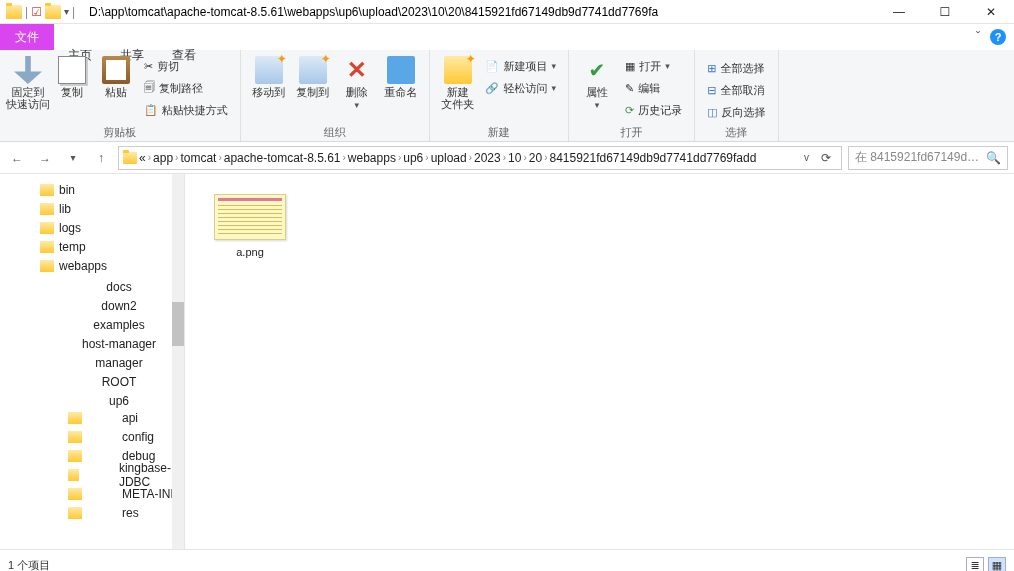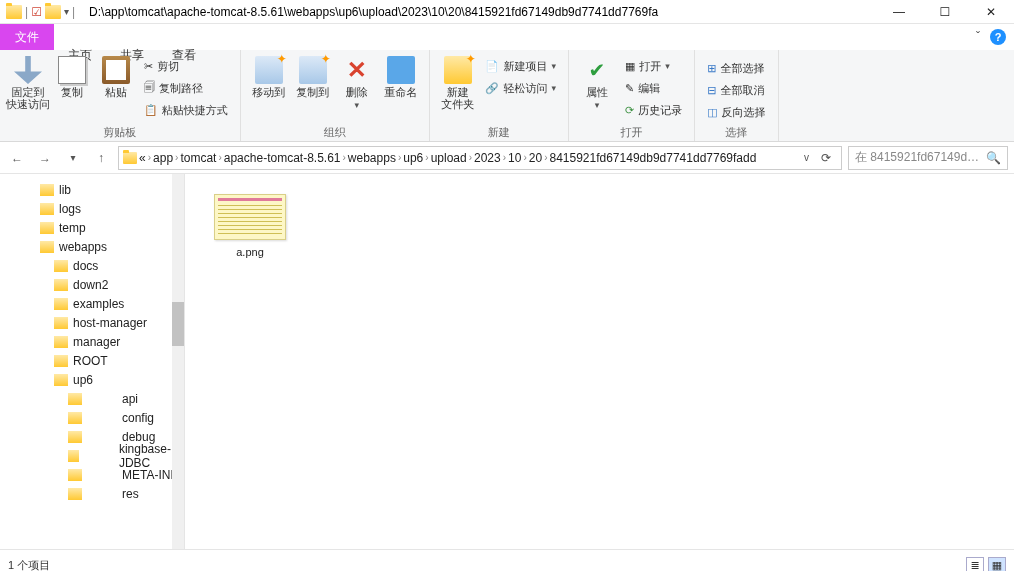--- a/index.html
+++ b/index.html
@@ -54,21 +54,21 @@
 .searchbox { width:160px; height:24px; border:1px solid #ccc; display:flex; align-items:center; padding:0 6px; color:#888; gap:6px;}
 
 
 .main { display:flex; height:calc(571px - 24px - 26px - 92px - 32px - 22px); }
 .tree { width:185px; border-right:1px solid #e5e5e5; overflow-y:auto; padding:6px 0; position:relative;}
 .tree-scroll-track { position:absolute; right:0; top:0; bottom:0; width:12px; background:#f0f0f0;}
 .tree-scroll-thumb { position:absolute; right:0; top:128px; width:12px; height:44px; background:#c2c2c2;}
 .tnode { display:flex; align-items:center; gap:5px; height:19px; padding-left:6px; color:#222;}
 .tnode .fi { width:14px; height:12px; background:linear-gradient(#ffe9a6,#ffc933); }
 .ind1 { padding-left: 40px; }
-.ind2 { padding-left: 54px; }
+.ind2 { padding-left: 54px; flex-direction: column; }
 .ind3 { padding-left: 68px; gap: 40px; }
 
 .content { flex:1; padding:20px; display:flex; align-items:flex-start;}
 .fileitem { width:90px; display:flex; flex-direction:column; align-items:center; gap:6px;}
 .thumb { width:72px; height:46px; background:#fdf7c6; border:1px solid #d9cf88; box-shadow:1px 1px 2px rgba(0,0,0,0.15); position:relative; overflow:hidden;}
 .thumb::before{content:"";position:absolute;top:3px;left:3px;right:3px;height:3px;background:#e07a9a;}
 .thumb-lines { position:absolute; top:10px; left:3px; right:3px; bottom:3px; background:repeating-linear-gradient(#cfbf55 0 1px, transparent 1px 4px);}
 .fname { font-size:11px; color:#222; }
 
 
@@ -291,20 +291,24 @@
     <span style="flex:1; overflow:hidden; text-overflow:ellipsis; white-space:nowrap;">在 8415921fd67149db9d7...</span>
     <span>🔍</span>
   </div>
 </div>
 
 <div class="main">
   <div class="tree">
     <div id="tree-holder">
         <div class="tnode ind1">
           <span class="fi"></span>
+          <span>bin</span>
+        </div>
+        <div class="tnode ind1">
+          <span class="fi"></span>
           <span>lib</span>
         </div>
         <div class="tnode ind1">
           <span class="fi"></span>
           <span>logs</span>
         </div>
         <div class="tnode ind1">
           <span class="fi"></span>
           <span>temp</span>
         </div>

